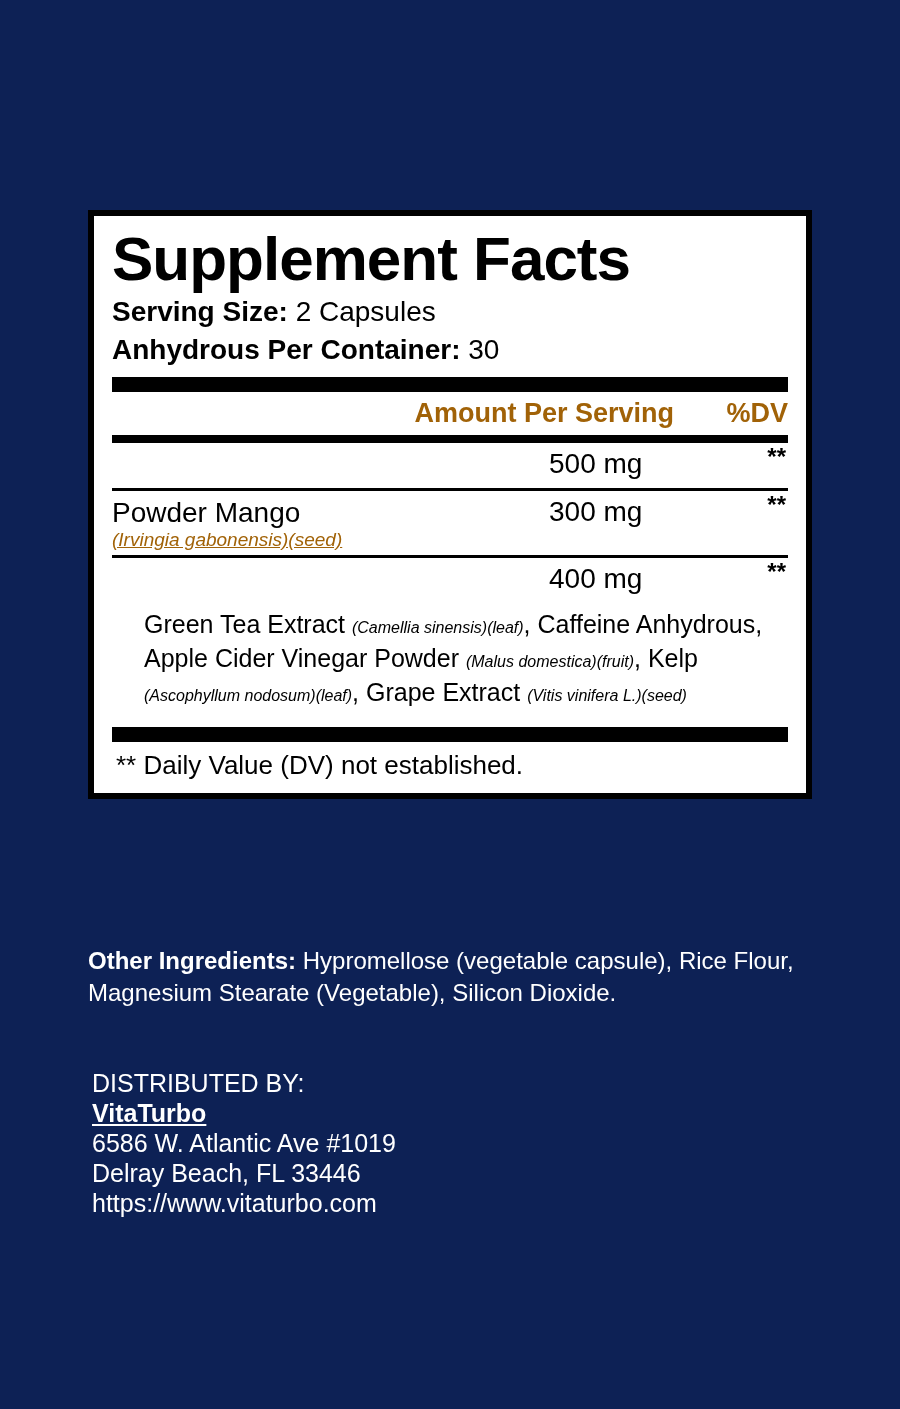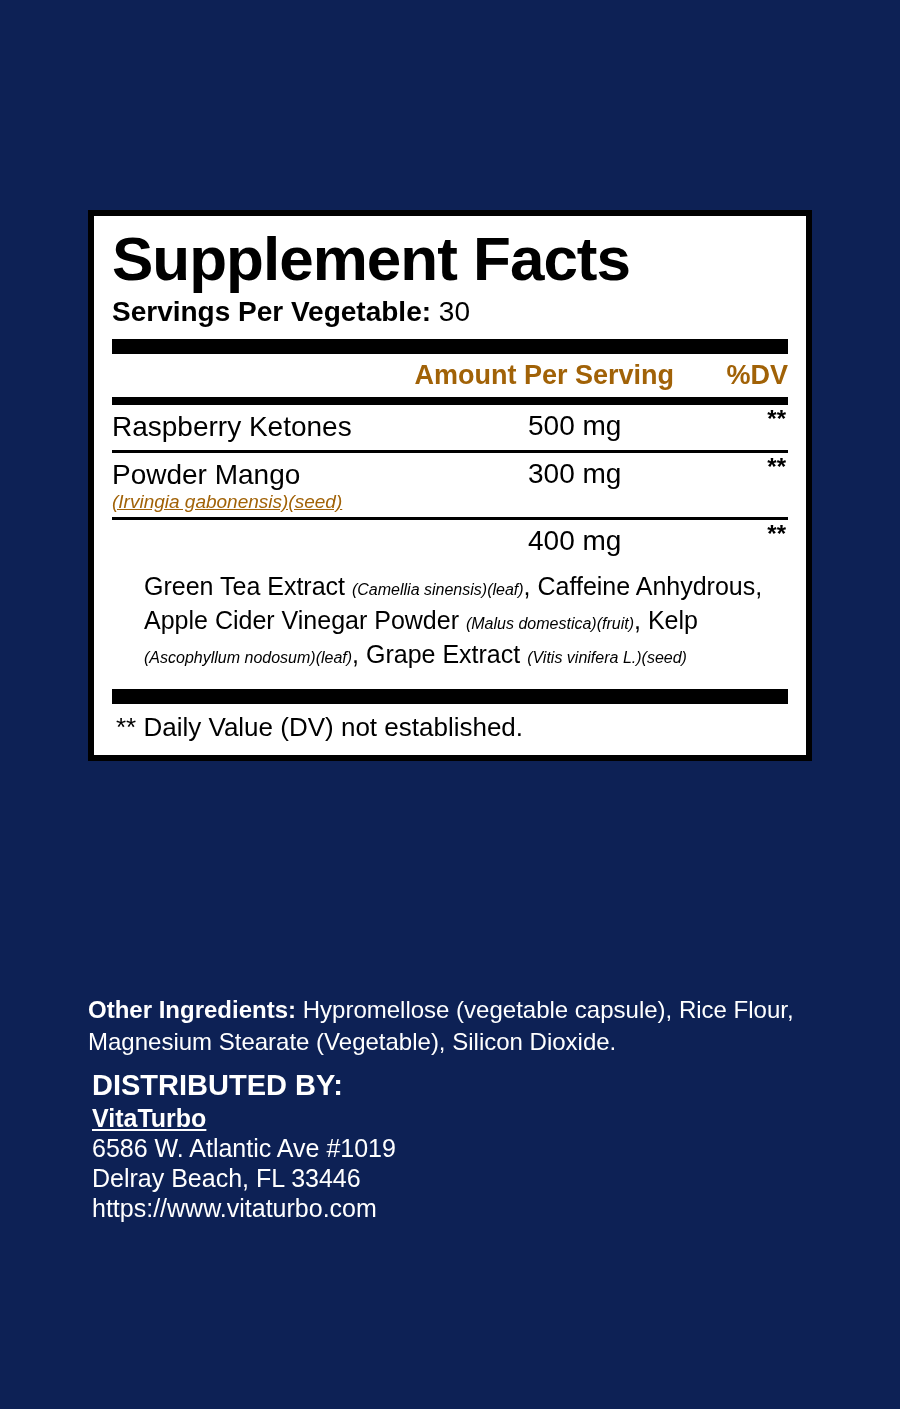--- a/index.html
+++ b/index.html
@@ -99,21 +99,21 @@
   }
   .nutrient-latin {
     font-size: 19px;
     font-style: italic;
     color: #a16207;
     line-height: 1.15;
     text-decoration: underline;
   }
   .nutrient-amount {
     position: absolute;
-    left: 416px;
+    left: 437px;
     top: 5px;
     font-size: 28px;
     color: #000;
   }
   .nutrient-dv {
     position: absolute;
     right: 2px;
     top: 0px;
     font-size: 24px;
     font-weight: bold;
@@ -134,75 +134,78 @@
   .footnote {
     font-size: 26px;
     color: #000;
     padding: 8px 0 2px 4px;
   }
 
   
   .other-ing {
     position: absolute;
     left: 88px;
-    top: 976px;
+    top: 927px;
     width: 760px;
     color: #ffffff;
     font-size: 24px;
     line-height: 1.35;
   }
   .other-ing b { font-weight: bold; }
 
   
   .distributed {
     position: absolute;
     left: 92px;
     top: 1050px;
     color: #ffffff;
     line-height: 1.2;
   }
   .dist-head {
-    font-size: 29px;
-    font-weight: bold;
+    font-size: 25px;
+    font-weight: normal;
   }
   .dist-brand {
     font-size: 25px;
     font-weight: bold;
     text-decoration: underline;
   }
   .dist-line {
     font-size: 25px;
   }
 </style>
 </head>
 <body>
 
 <div class="label-page">
 
   <div class="facts-panel">
 
     <div class="facts-title">Supplement Facts</div>
 
-
     <div class="serving-line">
-      <b>Servings Per Vegetable:</b>
+      <b>Serving Size:</b>
+      <span>2 Capsules</span>
+    </div>
+
+    <div class="serving-line">
+      <b>Anhydrous Per Container:</b>
       <span>30</span>
     </div>
 
     <div class="rule-thick"></div>
 
     <div class="amount-row">
       <span class="aps">Amount Per Serving</span>
       <span class="dv">%DV</span>
     </div>
 
     <div class="rule-medium"></div>
 
     <div class="nutrient-row">
-      <div class="nutrient-name">Raspberry Ketones</div>
       <div class="nutrient-amount">500 mg</div>
       <div class="nutrient-dv">**</div>
     </div>
 
     <div class="rule-thin"></div>
 
     <div class="nutrient-row">
       <div class="nutrient-name">Powder Mango</div>
       <div class="nutrient-latin">(Irvingia gabonensis)(seed)</div>
       <div class="nutrient-amount">300 mg</div>

